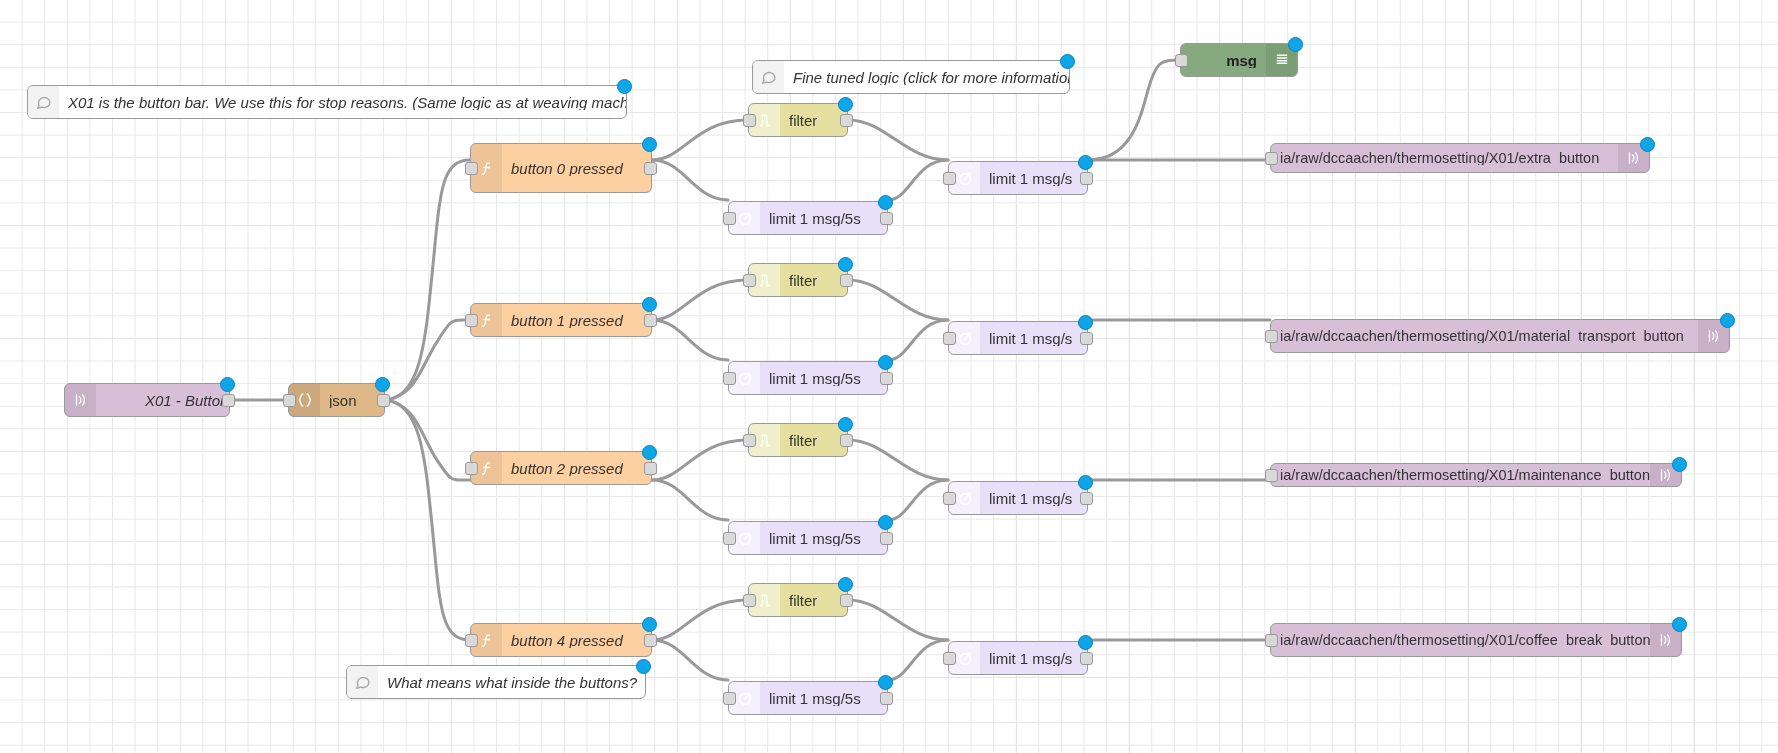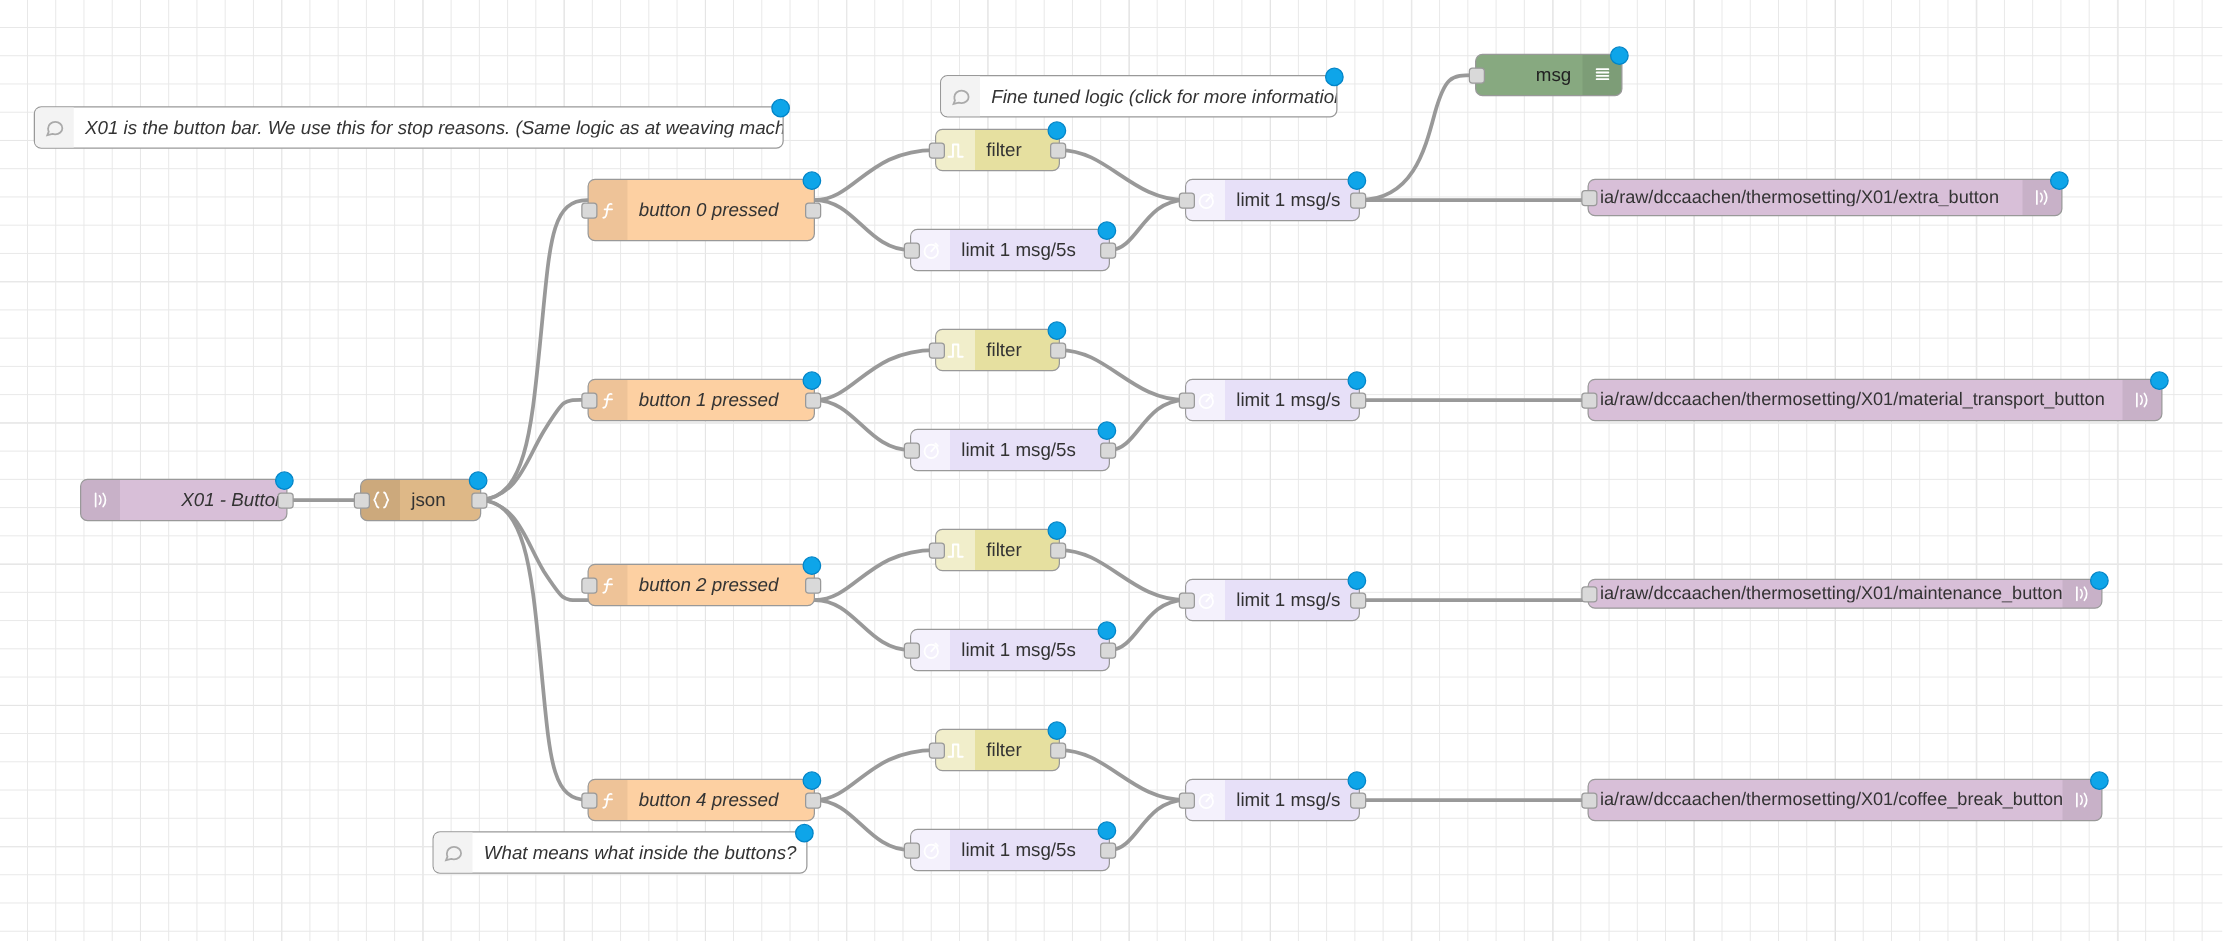--- a/index.html
+++ b/index.html
@@ -58,23 +58,23 @@
   .n-mqtt-in{background:#d8bfd8;gap:40px;}
   .n-mqtt-in .icn{background:rgba(0,0,0,0.07);}
   .n-mqtt-out{background:#d8bfd8;}
   .n-mqtt-out .icn{background:rgba(0,0,0,0.07);}
   .n-json{background:#dEb887;}
   .n-json .icn{background:rgba(0,0,0,0.08);}
   .n-func{background:#fdd0a2;}
   .n-func .icn{background:rgba(0,0,0,0.06);}
   .n-filter{background:#e6e0a0;}
   .n-filter .icn{background:rgba(255,255,255,0.45);}
-  .n-delay{background:#e7e0f8;}
+  .n-delay{background:#e7e0f8;margin-top:18px;}
   .n-delay .icn{background:rgba(255,255,255,0.55);}
-  .n-debug{background:#87a980;}
+  .n-debug{background:#87a980;font-weight:bold;}
   .n-debug .icn{background:rgba(0,0,0,0.07);}
   .n-comment{background:#ffffff;}
   .n-comment .icn{background:#f3f3f3;}
   .italic{font-style:italic;}
   .topic{font-size:14.5px;}
   
   .stub{
     position:absolute;right:-14px;top:4px;width:20px;height:22px;
     border:1px solid #999;border-radius:4px;background:#f3f3f3;
     z-index:-1;
@@ -306,21 +306,21 @@
         <path d="M12 13.5 L15.5 9.5"></path>
         <path d="M16.5 5 L19 7.5"></path>
       </svg>
     </span>
     <span class="lbl">limit 1 msg/s</span>
     <span class="port in"></span>
     <span class="port out"></span>
     <span class="dot"></span>
   </div>
 
-  <div class="node n-mqtt-out" style="left:1270px;top:303px;width:460px;height:34px;">
+  <div class="node n-mqtt-out" style="left:1270px;top:319px;width:460px;height:34px;">
     <span class="lbl topic">ia/raw/dccaachen/thermosetting/X01/material_transport_button</span>
     <span class="icn right">
       <svg class="glyph" width="18" height="18" viewBox="0 0 24 24" fill="none" stroke="#ffffff" stroke-width="1.8" stroke-linecap="round">
         <path d="M6 5 L6 19"></path>
         <path d="M10 7.5 A7 7 0 0 1 10 16.5"></path>
         <path d="M14 5 A11 11 0 0 1 14 19"></path>
       </svg>
     </span>
     <span class="port in"></span>
     <span class="dot"></span>

